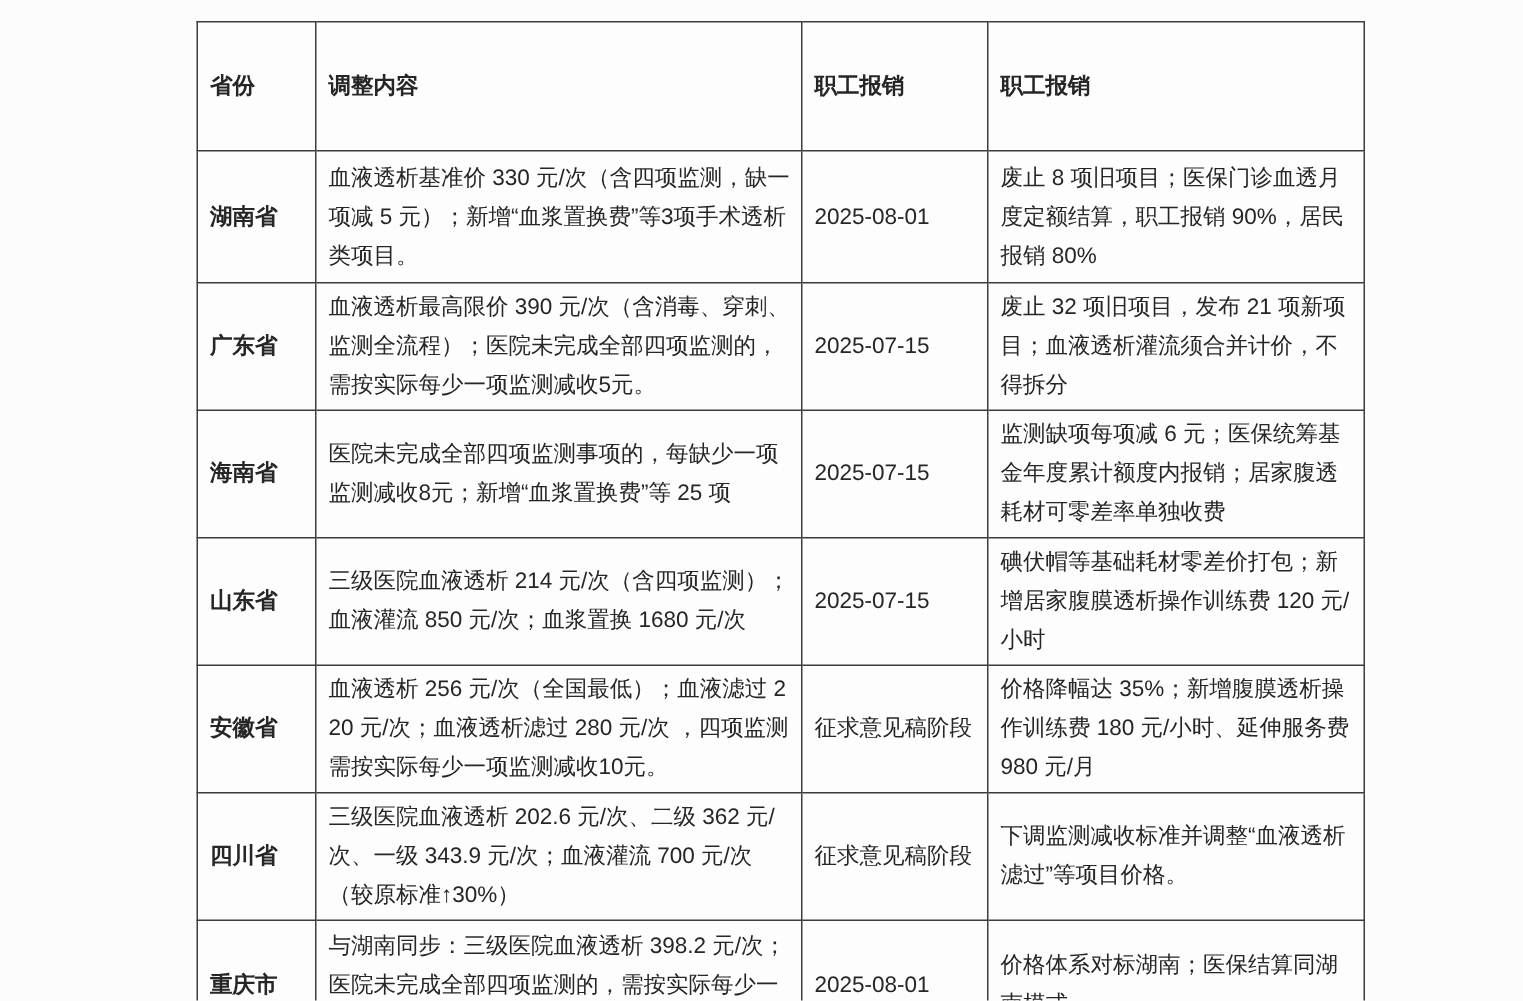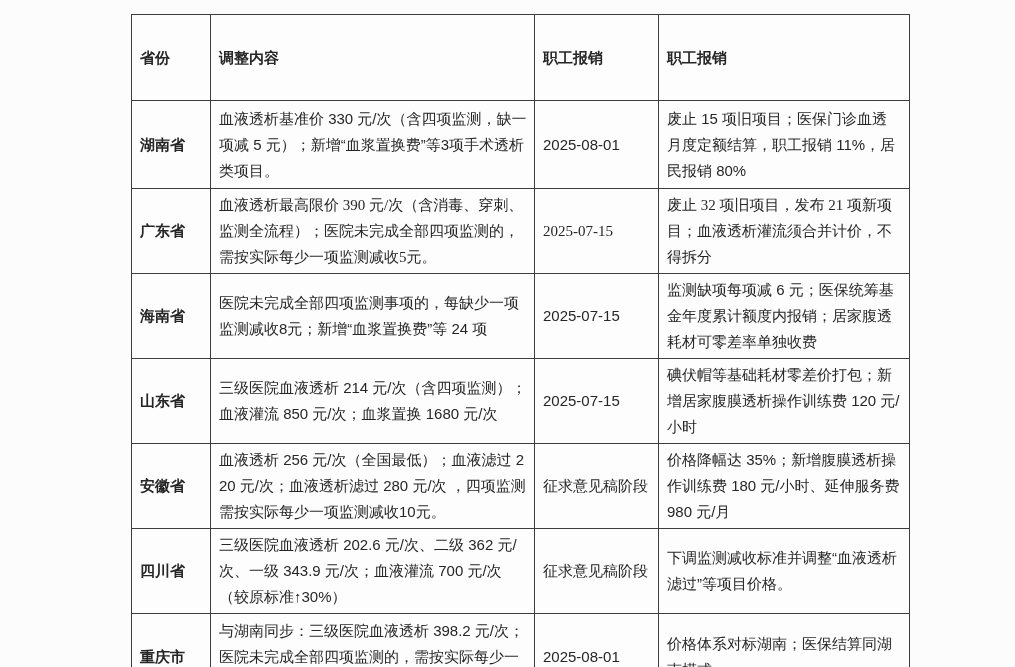--- a/index.html
+++ b/index.html
@@ -41,21 +41,21 @@
     word-break: break-all;
   }
   table.price-table th {
     font-weight: bold;
     height: 79px;
   }
   table.price-table td.province {
     font-weight: bold;
   }
   tr.r1 td { height: 81px; }
-  tr.r2 td { height: 77px; font-family: Liberation Serif, serif; }
+  tr.r2 td { height: 77px; }
   tr.r3 td { height: 78px; }
   tr.r4 td { height: 74px; }
   tr.r5 td { height: 76px; margin-top: 24px; }
   tr.r6 td { height: 77px; }
   tr.r7 td { height: 80px; }
 </style>
 </head>
 <body>
 
 <div class="page">
@@ -72,31 +72,31 @@
         <th>调整内容</th>
         <th>职工报销</th>
         <th>职工报销</th>
       </tr>
     </thead>
     <tbody>
       <tr class="r1">
         <td class="province">湖南省</td>
         <td>血液透析基准价 330 元/次（含四项监测，缺一项减 5 元）；新增“血浆置换费”等3项手术透析类项目。</td>
         <td>2025-08-01</td>
-        <td>废止 15 项旧项目；医保门诊血透月度定额结算，职工报销 11%，居民报销 80%</td>
+        <td>废止 8 项旧项目；医保门诊血透月度定额结算，职工报销 90%，居民报销 80%</td>
       </tr>
       <tr class="r2">
         <td class="province">广东省</td>
         <td>血液透析最高限价 390 元/次（含消毒、穿刺、监测全流程）；医院未完成全部四项监测的，需按实际每少一项监测减收5元。</td>
         <td>2025-07-15</td>
         <td>废止 32 项旧项目，发布 21 项新项目；血液透析灌流须合并计价，不得拆分</td>
       </tr>
       <tr class="r3">
         <td class="province">海南省</td>
-        <td>医院未完成全部四项监测事项的，每缺少一项监测减收8元；新增“血浆置换费”等 24 项</td>
+        <td>医院未完成全部四项监测事项的，每缺少一项监测减收8元；新增“血浆置换费”等 25 项</td>
         <td>2025-07-15</td>
         <td>监测缺项每项减 6 元；医保统筹基金年度累计额度内报销；居家腹透耗材可零差率单独收费</td>
       </tr>
       <tr class="r4">
         <td class="province">山东省</td>
         <td>三级医院血液透析 214 元/次（含四项监测）；血液灌流 850 元/次；血浆置换 1680 元/次</td>
         <td>2025-07-15</td>
         <td>碘伏帽等基础耗材零差价打包；新增居家腹膜透析操作训练费 120 元/小时</td>
       </tr>
       <tr class="r5">

